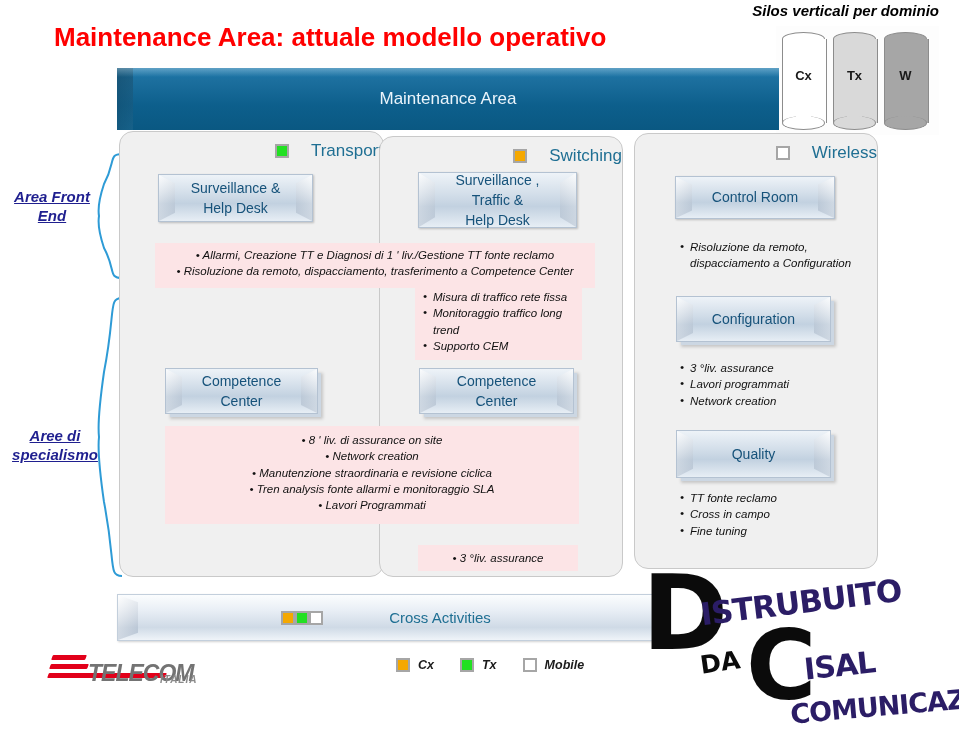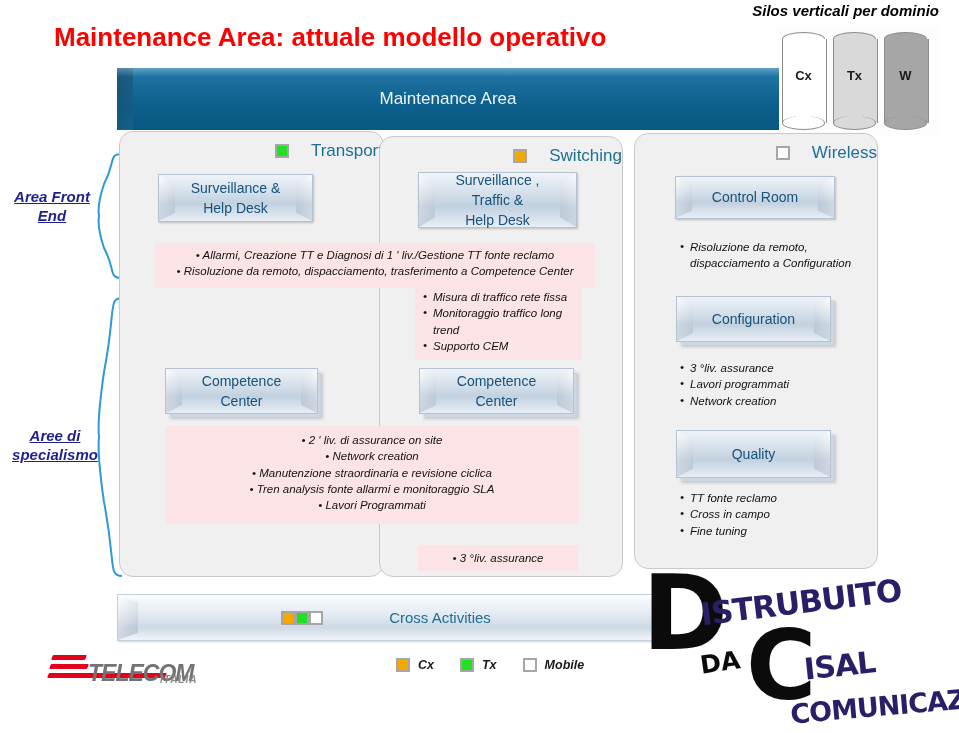--- a/index.html
+++ b/index.html
@@ -272,21 +272,21 @@
     • <span>Risoluzione da remoto, dispacciamento, trasferimento a Competence Center</span>
   </div>
 </div>
 
 <div class="bevel-btn abs stacked" style="left:165px;top:368px;width:153px;height:46px">
   <span class="t">Competence</span>
   <span class="t">Center</span>
 </div>
 
 <div class="note c-lines" style="left:165px;top:426px;width:414px;height:98px;padding-top:6px">
-  <div>• <span>2 ' liv. di assurance on site</span></div>
+  <div>• <span>8 ' liv. di assurance on site</span></div>
   <div>• <span>Network creation</span></div>
   <div>• <span>Manutenzione straordinaria e revisione ciclica</span></div>
   <div>• <span>Tren analysis fonte allarmi e monitoraggio SLA</span></div>
   <div>• <span>Lavori Programmati</span></div>
 </div>
 
 <div class="bevel-btn abs" style="left:418px;top:172px;width:159px;height:56px">
   <span class="t">Surveillance ,</span>
   <span class="t">Traffic  &amp;</span>
   <span class="t">Help Desk</span>

